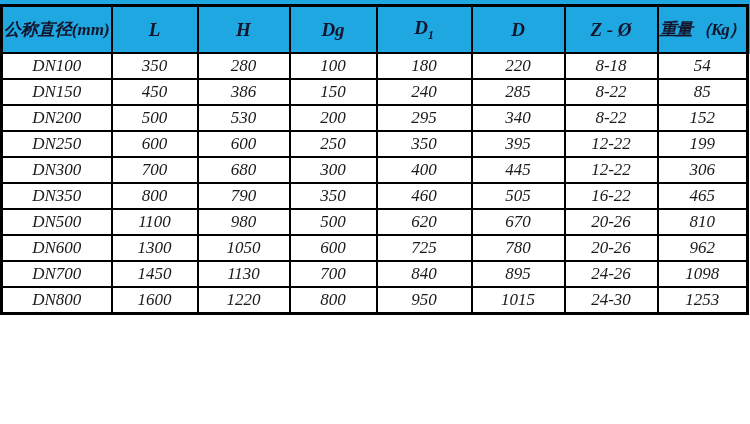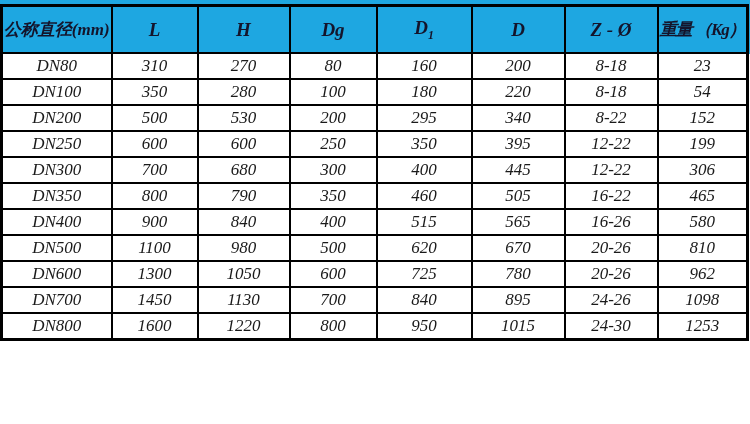--- a/index.html
+++ b/index.html
@@ -75,38 +75,38 @@
         <th><span>H</span></th>
         <th><span>Dg</span></th>
         <th><span>D</span><sub>1</sub></th>
         <th><span>D</span></th>
         <th><span>Z - Ø</span></th>
         <th><span>重量 （Kg）</span></th>
       </tr>
   </thead>
   <tbody>
       <tr>
-        <td>DN80</td>
-        <td>310</td>
-        <td>270</td>
-        <td>80</td>
-        <td>160</td>
-        <td>200</td>
-        <td>8-18</td>
-        <td>23</td>
-      </tr>
-      <tr>
         <td>DN100</td>
         <td>350</td>
         <td>280</td>
         <td>100</td>
         <td>180</td>
         <td>220</td>
         <td>8-18</td>
         <td>54</td>
+      </tr>
+      <tr>
+        <td>DN150</td>
+        <td>450</td>
+        <td>386</td>
+        <td>150</td>
+        <td>240</td>
+        <td>285</td>
+        <td>8-22</td>
+        <td>85</td>
       </tr>
       <tr>
         <td>DN200</td>
         <td>500</td>
         <td>530</td>
         <td>200</td>
         <td>295</td>
         <td>340</td>
         <td>8-22</td>
         <td>152</td>
@@ -133,30 +133,20 @@
       </tr>
       <tr>
         <td>DN350</td>
         <td>800</td>
         <td>790</td>
         <td>350</td>
         <td>460</td>
         <td>505</td>
         <td>16-22</td>
         <td>465</td>
-      </tr>
-      <tr>
-        <td>DN400</td>
-        <td>900</td>
-        <td>840</td>
-        <td>400</td>
-        <td>515</td>
-        <td>565</td>
-        <td>16-26</td>
-        <td>580</td>
       </tr>
       <tr>
         <td>DN500</td>
         <td>1100</td>
         <td>980</td>
         <td>500</td>
         <td>620</td>
         <td>670</td>
         <td>20-26</td>
         <td>810</td>

